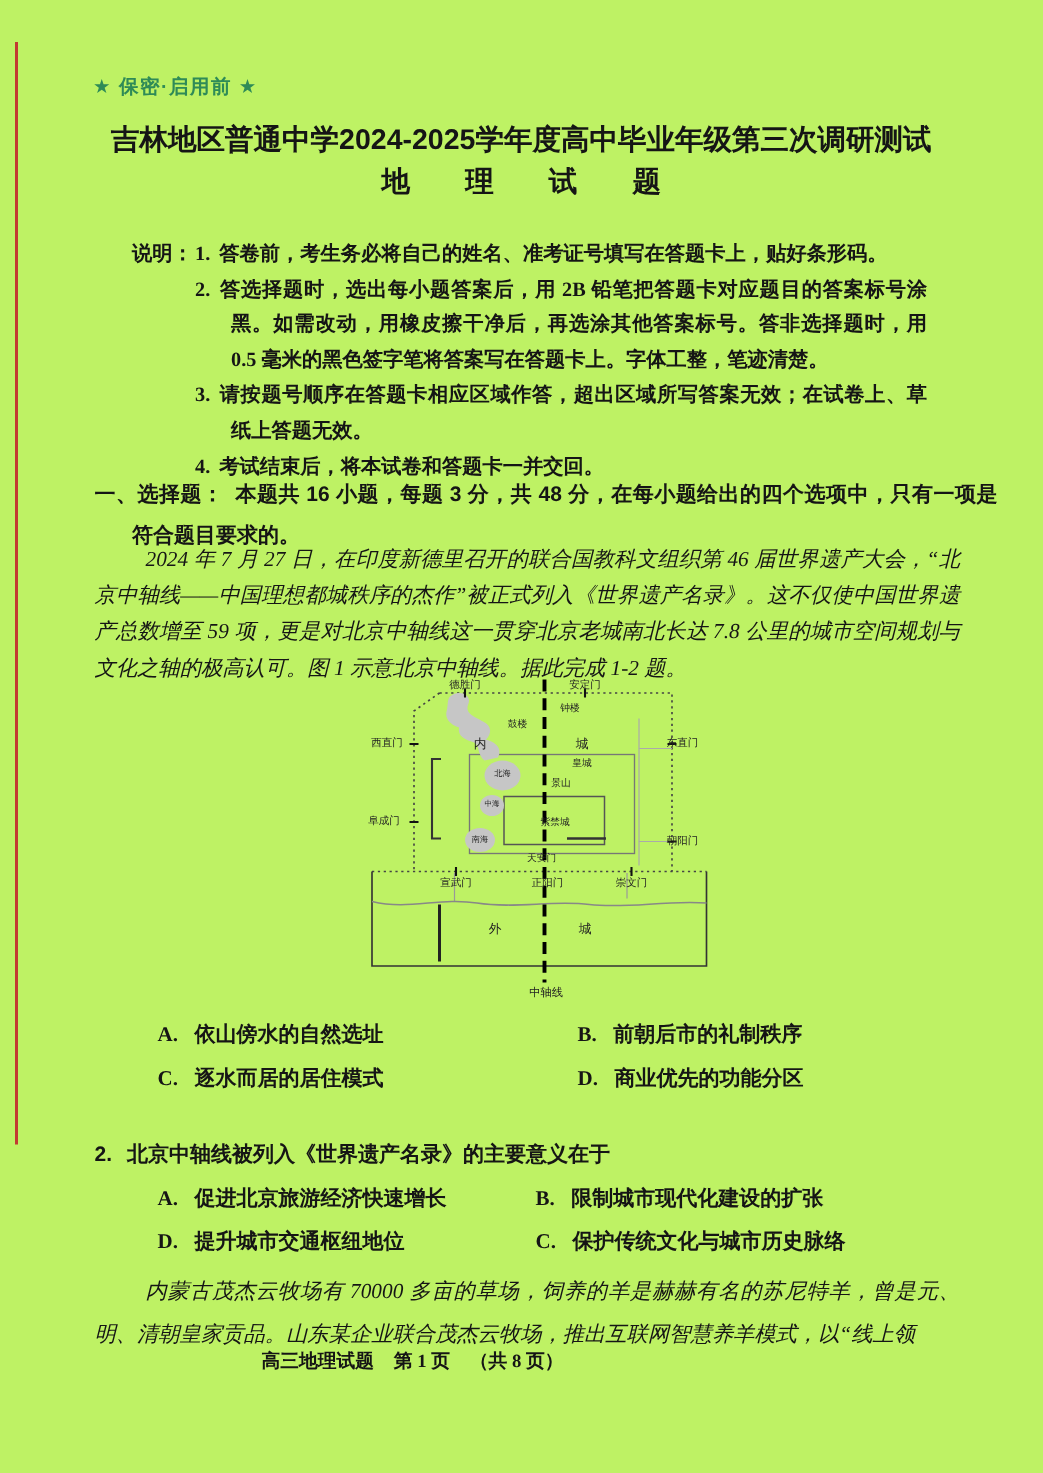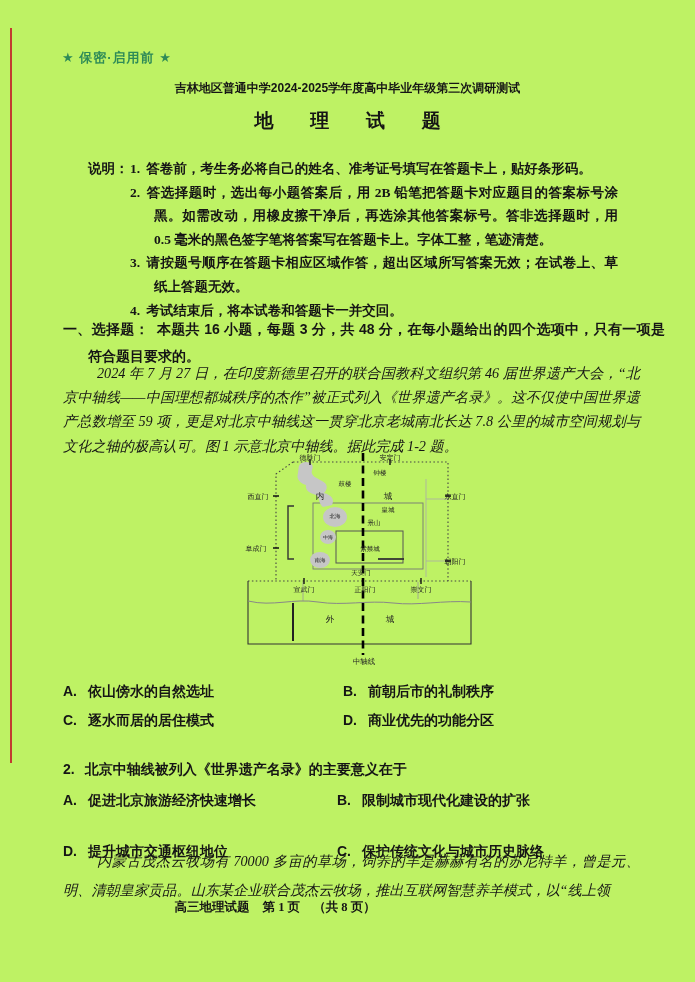--- a/index.html
+++ b/index.html
@@ -3,21 +3,21 @@
 <meta charset="utf-8">
 <style>
   html,body{margin:0;padding:0;background:#ffffff;}
   .page{position:relative;width:695px;height:982px;background:#bef264;overflow:hidden;
         font-family:"Liberation Serif","DejaVu Serif",serif;color:#151515;}
   .red-margin-line{position:absolute;left:10px;top:28px;width:2px;height:735px;
         background:var(--margin-red,#c23b31);}
   .security{position:absolute;left:62px;top:49px;font-family:"Liberation Sans","DejaVu Sans",sans-serif;
         font-size:13px;letter-spacing:1px;color:var(--security-green,#2e8b57);font-weight:600;}
   .school-title{position:absolute;left:0;top:80px;width:695px;text-align:center;
-        font-family:"Liberation Sans","DejaVu Sans",sans-serif;font-weight:bold;font-size:12px;}
+        font-family:"Liberation Sans","DejaVu Sans",sans-serif;font-weight:bold;font-size:19px;}
   .subject-title{position:absolute;left:0;top:108px;width:695px;text-align:center;
         font-weight:bold;font-size:19px;letter-spacing:16px;text-indent:16px;}
   .instructions{position:absolute;left:88px;top:157px;width:530px;
         font-family:Liberation Serif, serif;font-weight:bold;
         font-size:13.5px;line-height:23.6px;text-align:justify;}
   .instr-label{position:absolute;left:0;top:0;}
   .instr-item{padding-left:66px;text-indent:-24px;}
   .instr-num{margin-right:6px;}
   .section-header{position:absolute;left:63px;top:316px;width:577px;
         font-family:"Liberation Sans","DejaVu Sans",sans-serif;font-weight:bold;
@@ -30,23 +30,23 @@
   .figure{position:absolute;left:218px;top:451px;width:260px;height:220px;}
   .figure svg{position:absolute;left:0;top:0;}
   .map-label{position:absolute;transform:translate(-50%,-50%);white-space:nowrap;
         font-family:"Liberation Sans","DejaVu Sans",sans-serif;color:#222;line-height:1;}
   .question{position:absolute;left:63px;width:577px;
         font-family:"Liberation Sans","DejaVu Sans",sans-serif;font-weight:bold;font-size:14px;}
   .q1{top:672px;}
   .q2{top:757px;}
   .q-stem{padding-left:25px;text-indent:-25px;line-height:24px;}
   .q-num{margin-right:10px;}
-  .opt-grid{margin-top:5px;display:grid;line-height:28.5px;}
+  .opt-grid{margin-left:42px;margin-top:5px;display:grid;line-height:28.5px;font-family:Liberation Serif, serif;}
   .q1 .opt-grid{grid-template-columns:280px auto;}
-  .q2 .opt-grid{grid-template-columns:252px auto;gap:22px;}
+  .q2 .opt-grid{grid-template-columns:252px auto;}
   .opt-key{margin-right:11px;}
   .footer{position:absolute;left:0;top:899px;width:550px;text-align:center;
         font-size:12.5px;font-weight:bold;}
   .footer span{margin:0 5px;}
 </style>
 </head>
 <body>
 
 <div class="page" style="--security-green: #2e8b57; --margin-red: #c23b31; color: rgb(21, 21, 21);">
   <div class="red-margin-line"></div>

